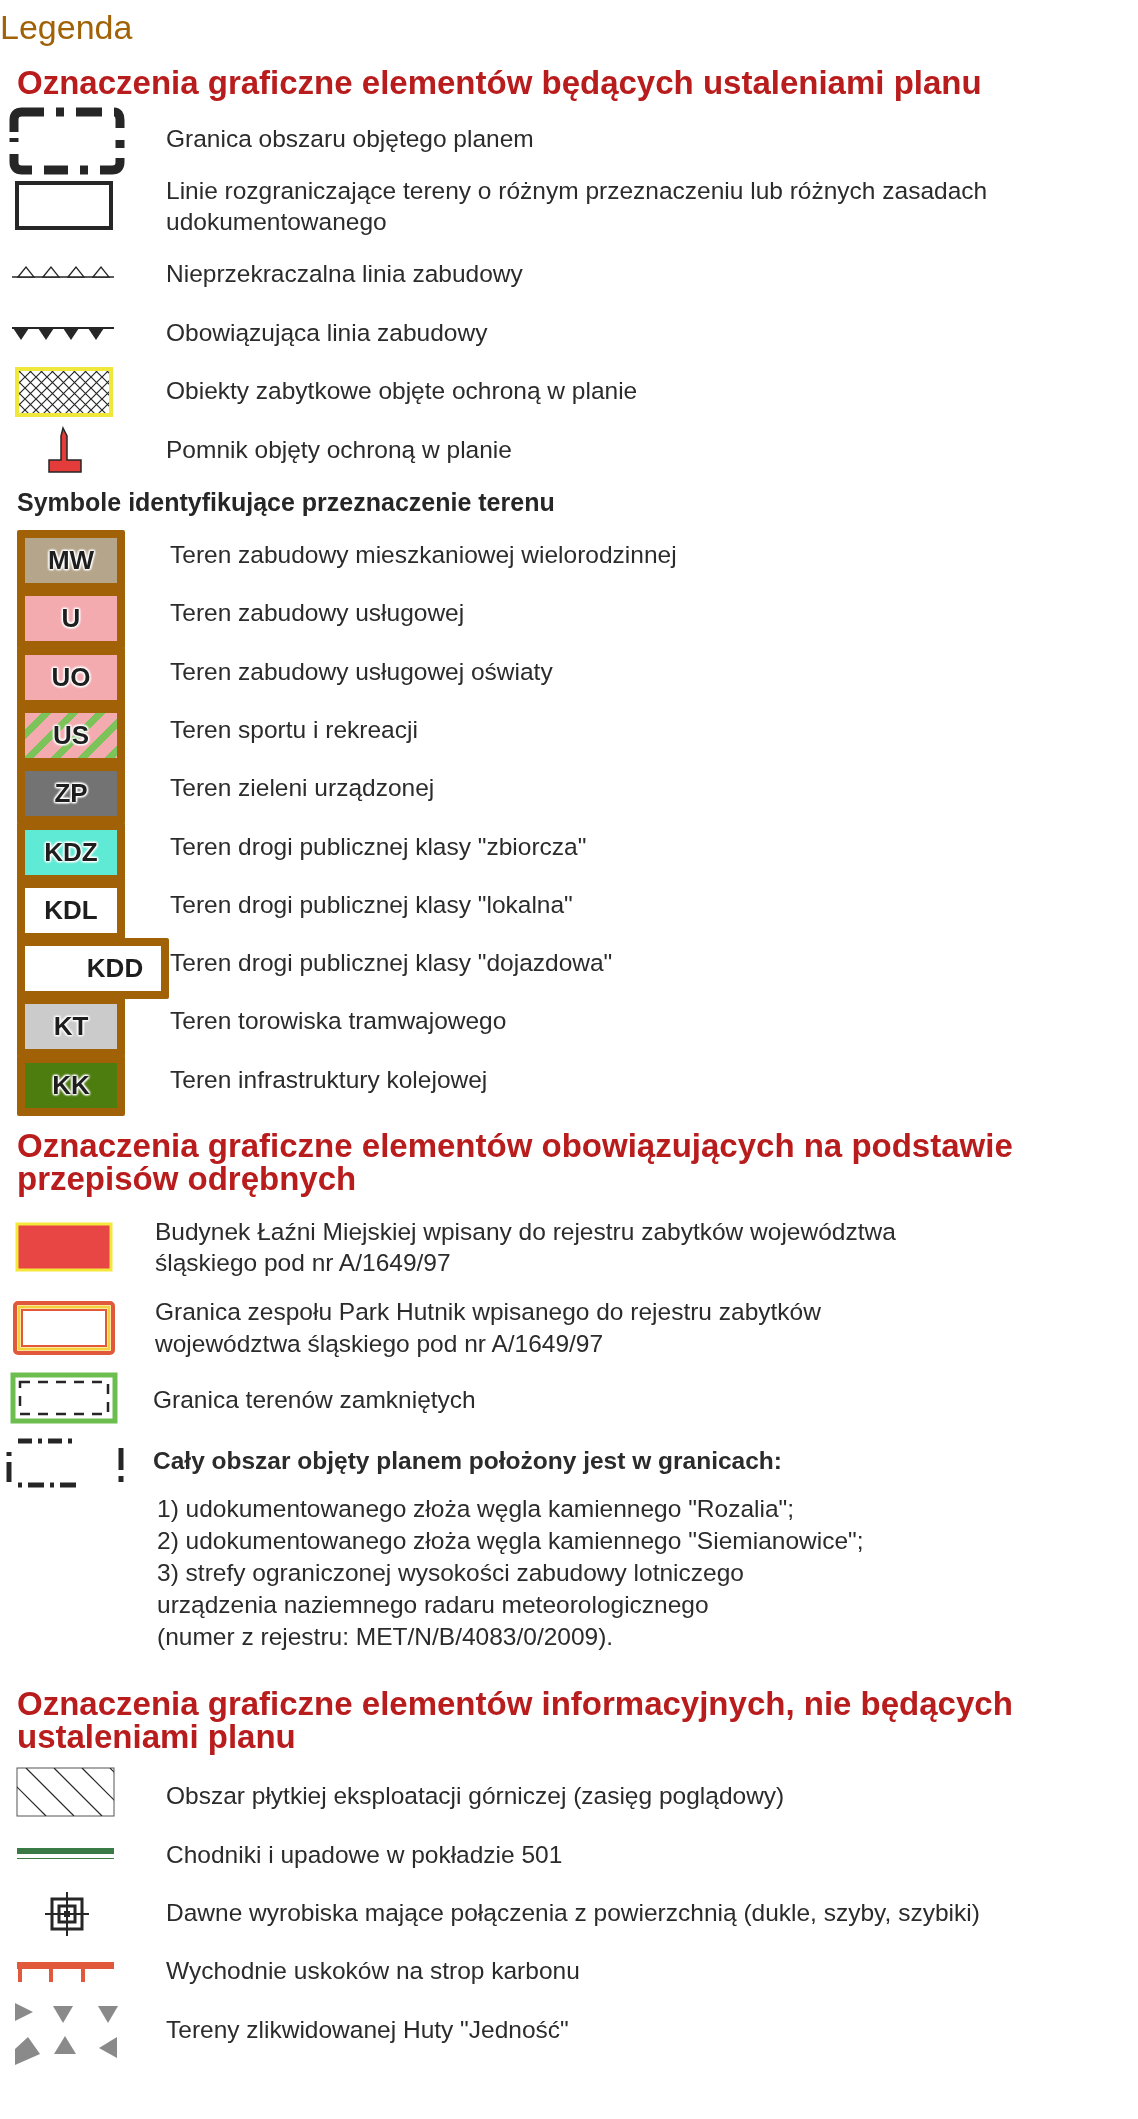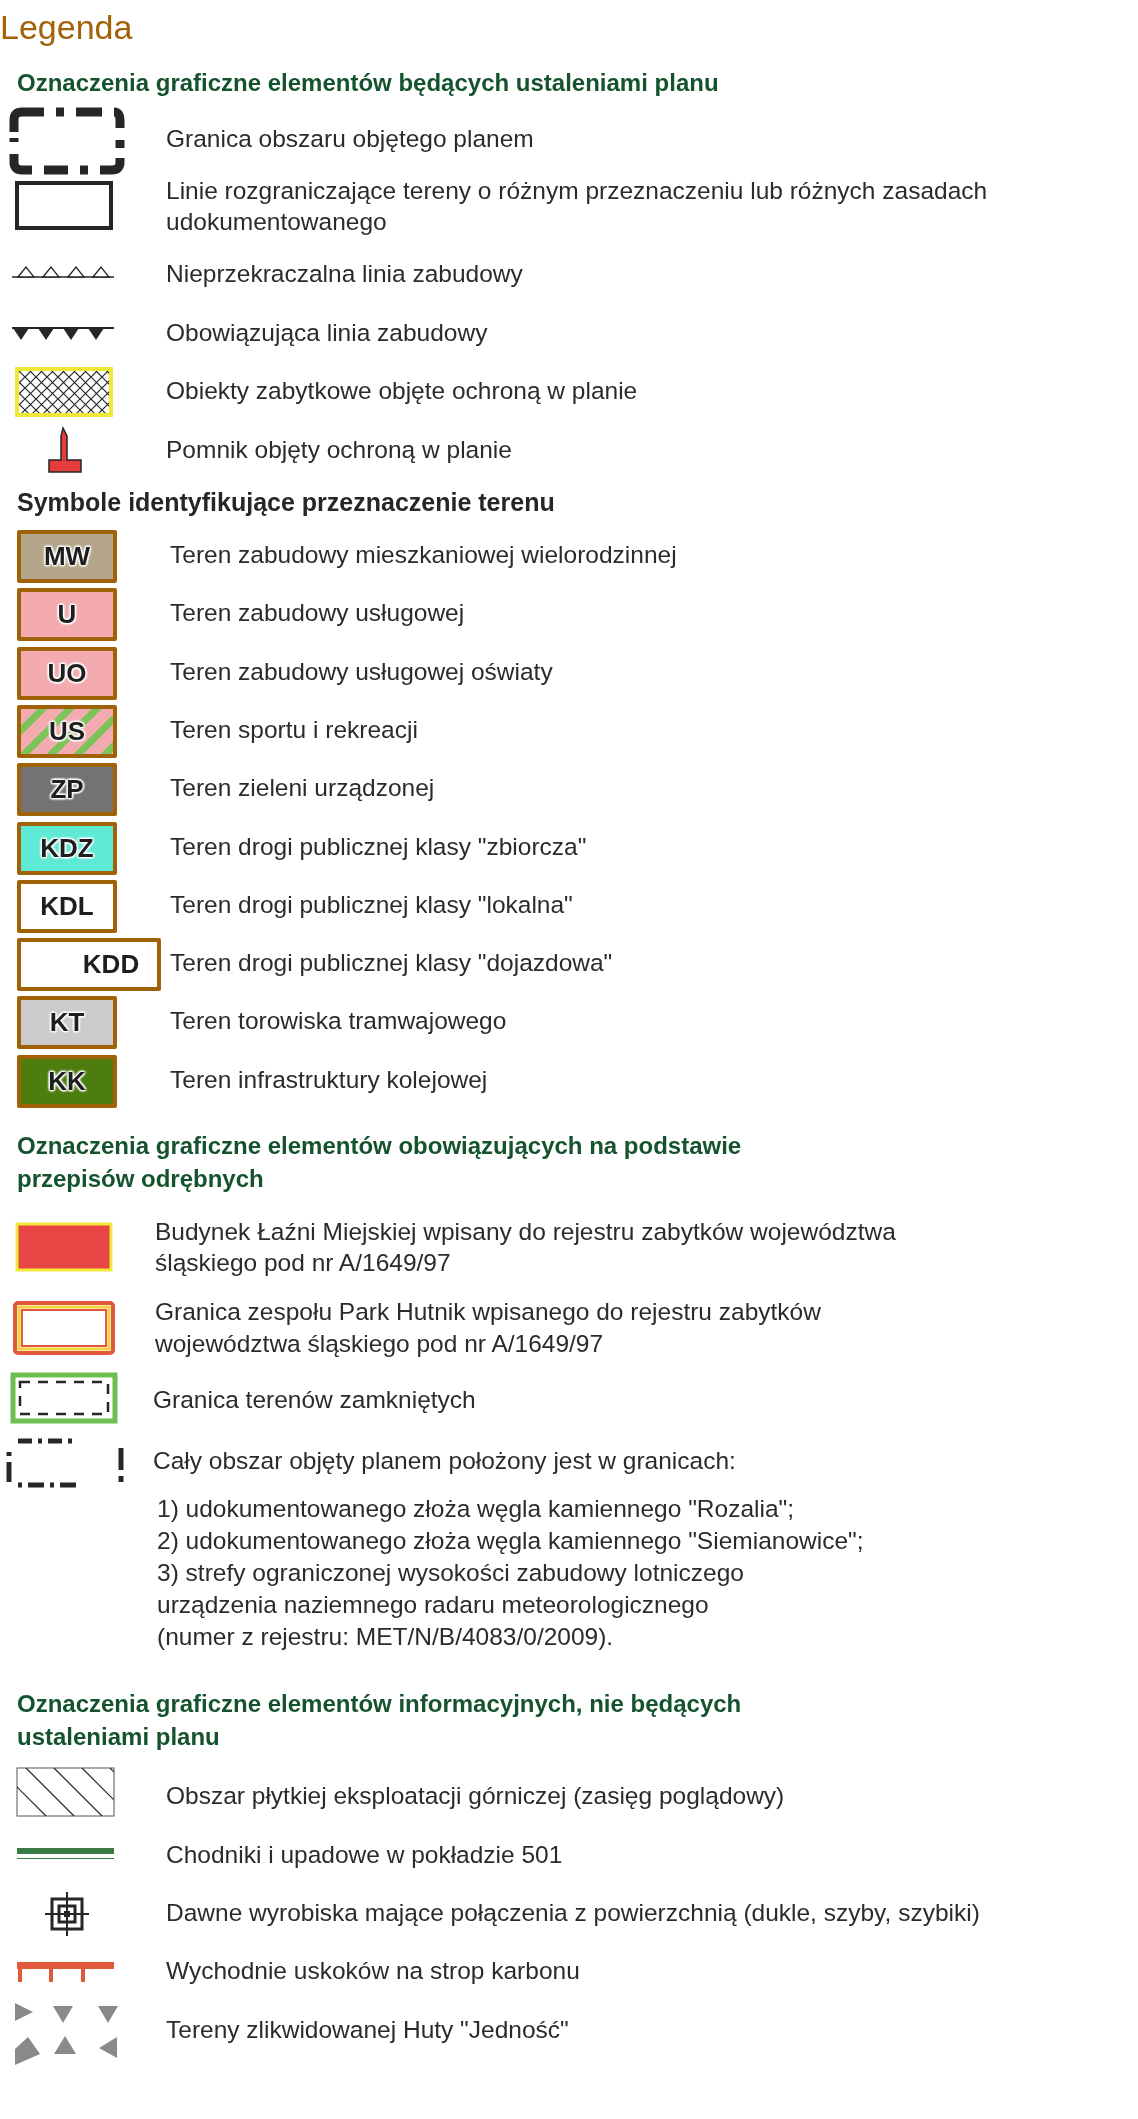--- a/index.html
+++ b/index.html
@@ -1,23 +1,23 @@
 <!DOCTYPE html>
 <html><head>
 <meta charset="utf-8">
 <style>
   html, body { margin:0; padding:0; background:#ffffff; }
   body { width:1138px; height:2119px; position:relative; overflow:hidden;
          font-family:"Liberation Sans", sans-serif; color:#2b2b2b; }
   .abs { position:absolute; }
   .title { left:0; top:8px; font-size:34px; font-weight:normal; color:#a16207; }
-  .h { left:17px; font-size:24px; font-weight:bold; color:#14532d; line-height:33px; }
+  .h { left:17px; font-size:33px; font-weight:bold; color:#b91c1c; line-height:33px; }
   .t { font-size:24.5px; line-height:31px; white-space:nowrap; color:#2b2b2b; }
   .sym { position:absolute; }
-  .sbox { position:absolute; left:17px; width:92px; height:45px; border:4px solid #a16207;
+  .sbox { position:absolute; left:17px; width:92px; height:45px; border:8px solid #a16207;
           border-radius:2px; display:flex; align-items:center; justify-content:center;
           font-weight:bold; font-size:26px; color:#1e1e1e; }
   .sbox span { text-shadow: 0 0 3px #fff, 0 0 3px #fff, 1px 1px 2px #fff, -1px -1px 2px #fff, 1px -1px 2px #fff, -1px 1px 2px #fff; }
 </style>
 </head>
 <body>
 
 <div class="abs title">Legenda</div>
 
 <div class="abs h" style="top:66px;">Oznaczenia graficzne elementów będących ustaleniami planu</div>
@@ -160,21 +160,21 @@
     <path d="M3 14 V18"></path>
       <path d="M3 24 V44"></path>
     <path d="M115 10 V32"></path>
       <path d="M115 38 V44"></path>
     <path d="M12 47 H16"></path>
       <path d="M22 47 H38"></path>
       <path d="M44 47 H48"></path>
       <path d="M54 47 H70"></path>
   </g>
 </svg>
-<div class="abs t" style="left:153px;top:1445px;">Cały obszar objęty planem położony jest w granicach:</div>
+<div class="abs t" style="left:153px;top:1445px;font-weight:bold;">Cały obszar objęty planem położony jest w granicach:</div>
 
 <div class="abs" style="left:157px;top:1493px;">
   <div class="t" style="height:32px;">1) udokumentowanego złoża węgla kamiennego "Rozalia";</div>
   <div class="t" style="height:32px;">2) udokumentowanego złoża węgla kamiennego "Siemianowice";</div>
   <div class="t" style="height:32px;">3) strefy ograniczonej wysokości zabudowy lotniczego</div>
   <div class="t" style="height:32px;">urządzenia naziemnego radaru meteorologicznego</div>
   <div class="t" style="height:32px;">(numer z rejestru: MET/N/B/4083/0/2009).</div>
 </div>
 
 <div class="abs h" style="top:1687px;">

